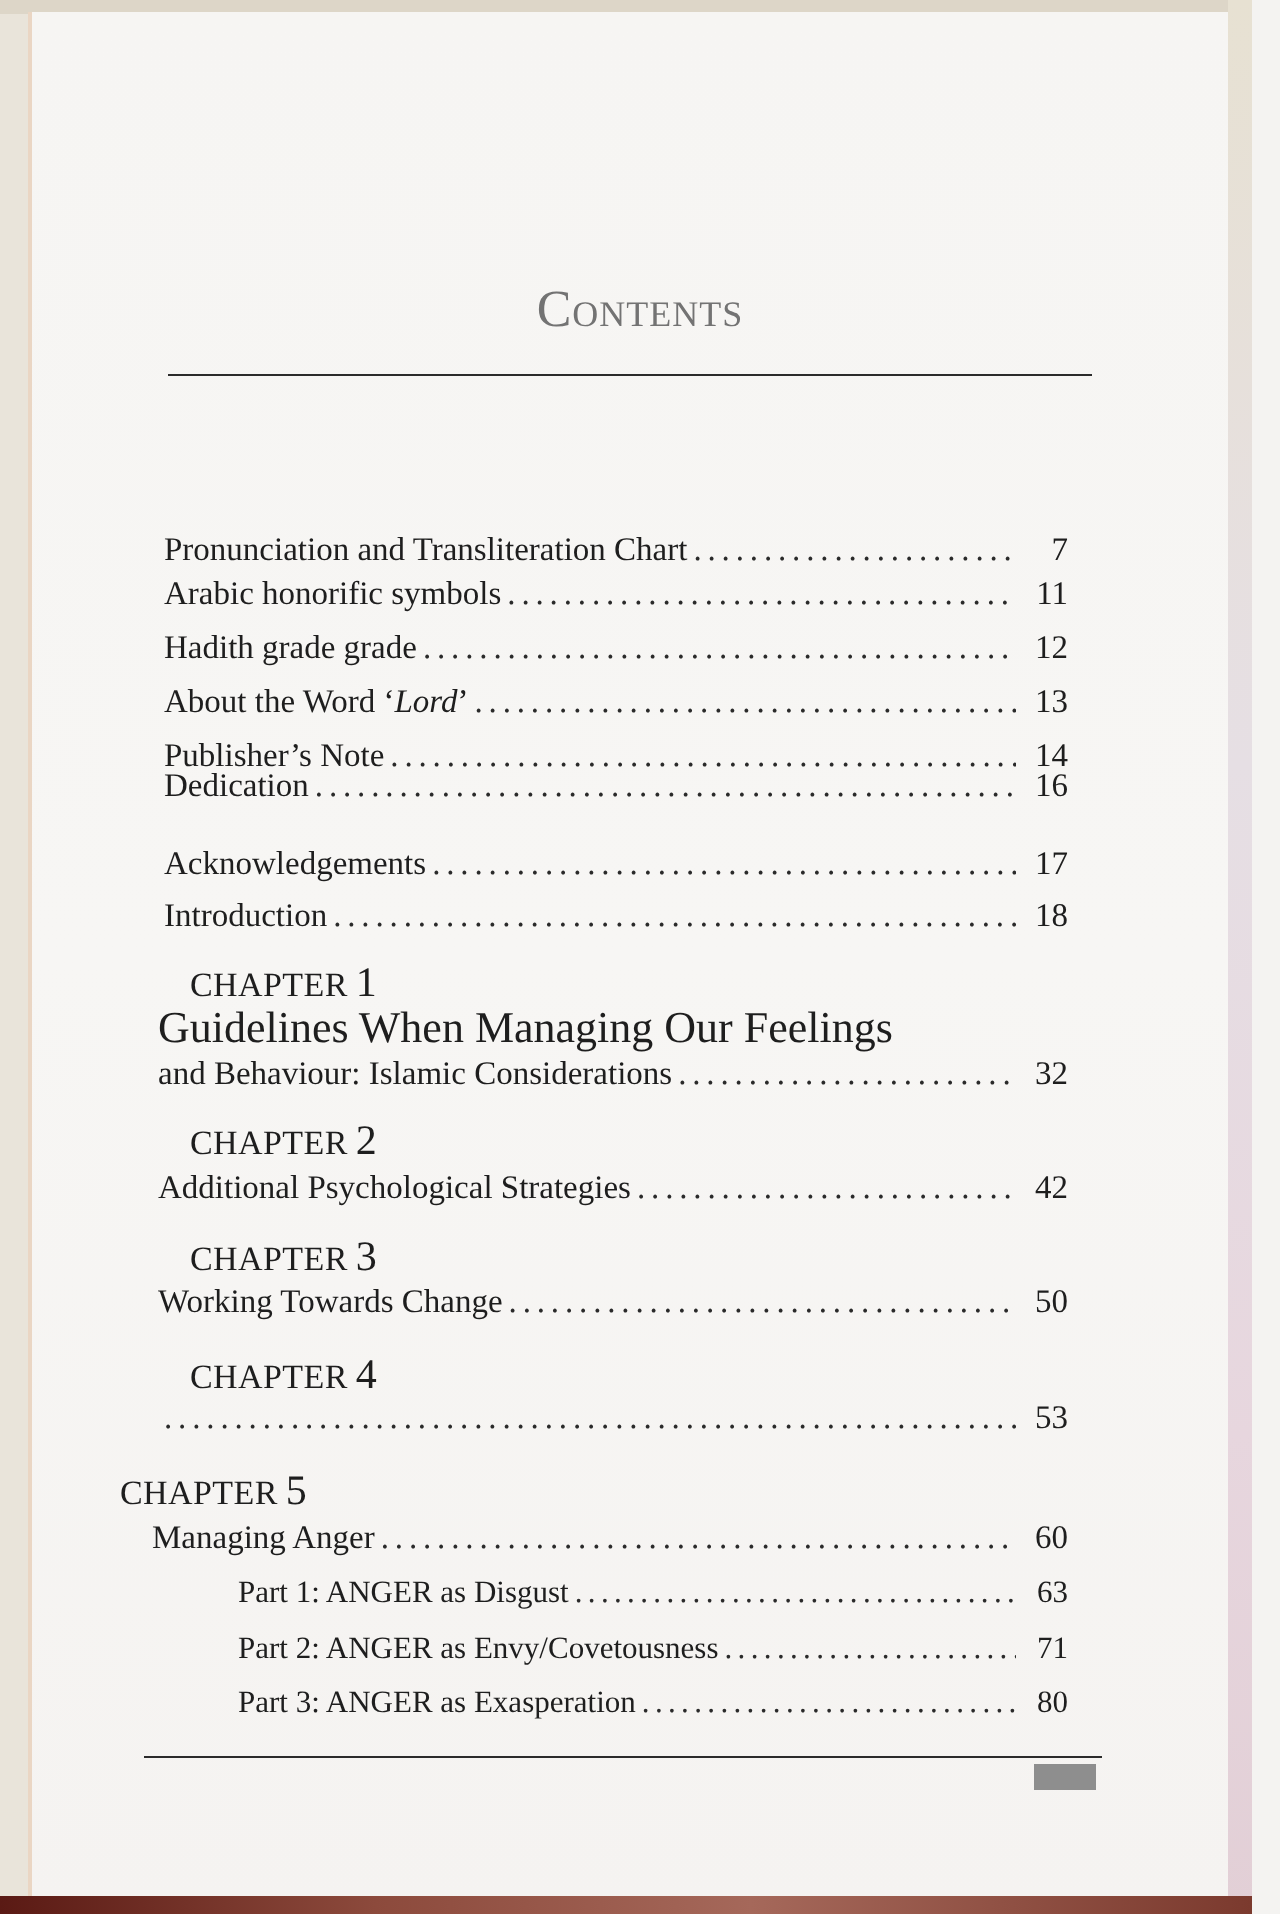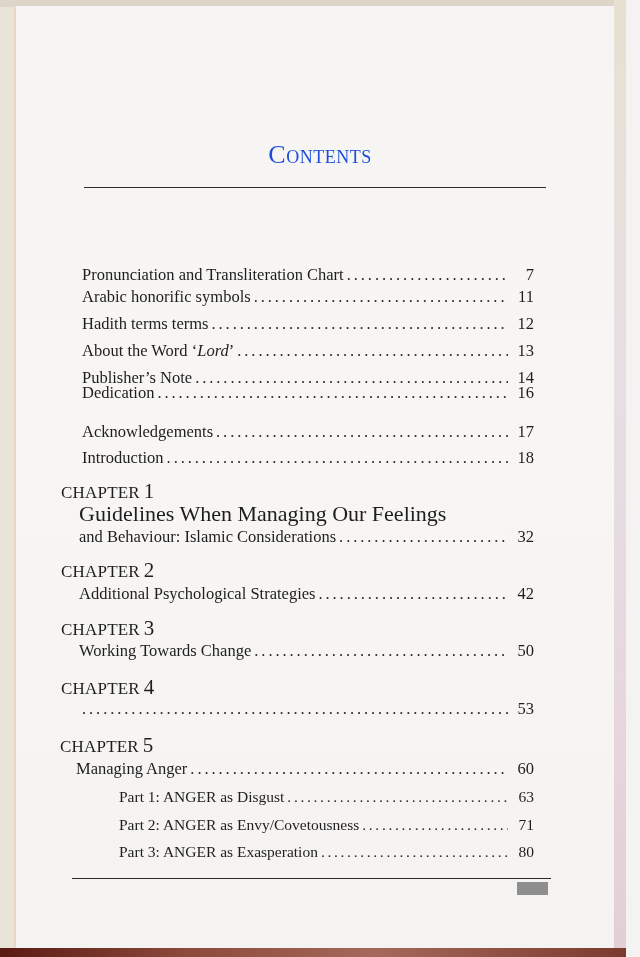--- a/index.html
+++ b/index.html
@@ -50,21 +50,21 @@
   }
   .title {
     position: absolute;
     left: 0;
     width: 640px;
     top: 140px;
     text-align: center;
     font-size: 26px;
     letter-spacing: 0.5px;
     font-variant: small-caps;
-    color: #1d4ed8;
+    color: #737373;
   }
   .rule-top {
     position: absolute;
     left: 84px;
     top: 187px;
     width: 462px;
     height: 0;
     border-top: 1.5px solid #2b2b2b;
   }
   .rule-bottom {
@@ -114,21 +114,21 @@
     letter-spacing: 0;
     word-spacing: -1.2px;
   }
   .entry .pg {
     flex: 0 0 auto;
     min-width: 20px;
     text-align: right;
   }
   .chapter {
     position: absolute;
-    left: 61px;
+    left: 95px;
     font-size: 17px;
     line-height: 22px;
     letter-spacing: 0.2px;
   }
   .chapter .num {
     font-size: 21px;
     margin-left: 4px;
   }
   .plain-line {
     position: absolute;
@@ -156,21 +156,21 @@
   <span class="label">Pronunciation and Transliteration Chart</span>
   <span class="dots"></span>
   <span class="pg">7</span>
 </div>
 <div class="entry" style="top:286px">
   <span class="label">Arabic honorific symbols</span>
   <span class="dots"></span>
   <span class="pg">11</span>
 </div>
 <div class="entry" style="top:313px">
-  <span class="label">Hadith terms terms</span>
+  <span class="label">Hadith grade grade</span>
   <span class="dots"></span>
   <span class="pg">12</span>
 </div>
 <div class="entry" style="top:340px">
   <span class="label"><span>About the Word ‘</span><em class="lord">Lord</em><span>’</span></span>
   <span class="dots"></span>
   <span class="pg">13</span>
 </div>
 <div class="entry" style="top:367px">
   <span class="label">Publisher’s Note</span>

